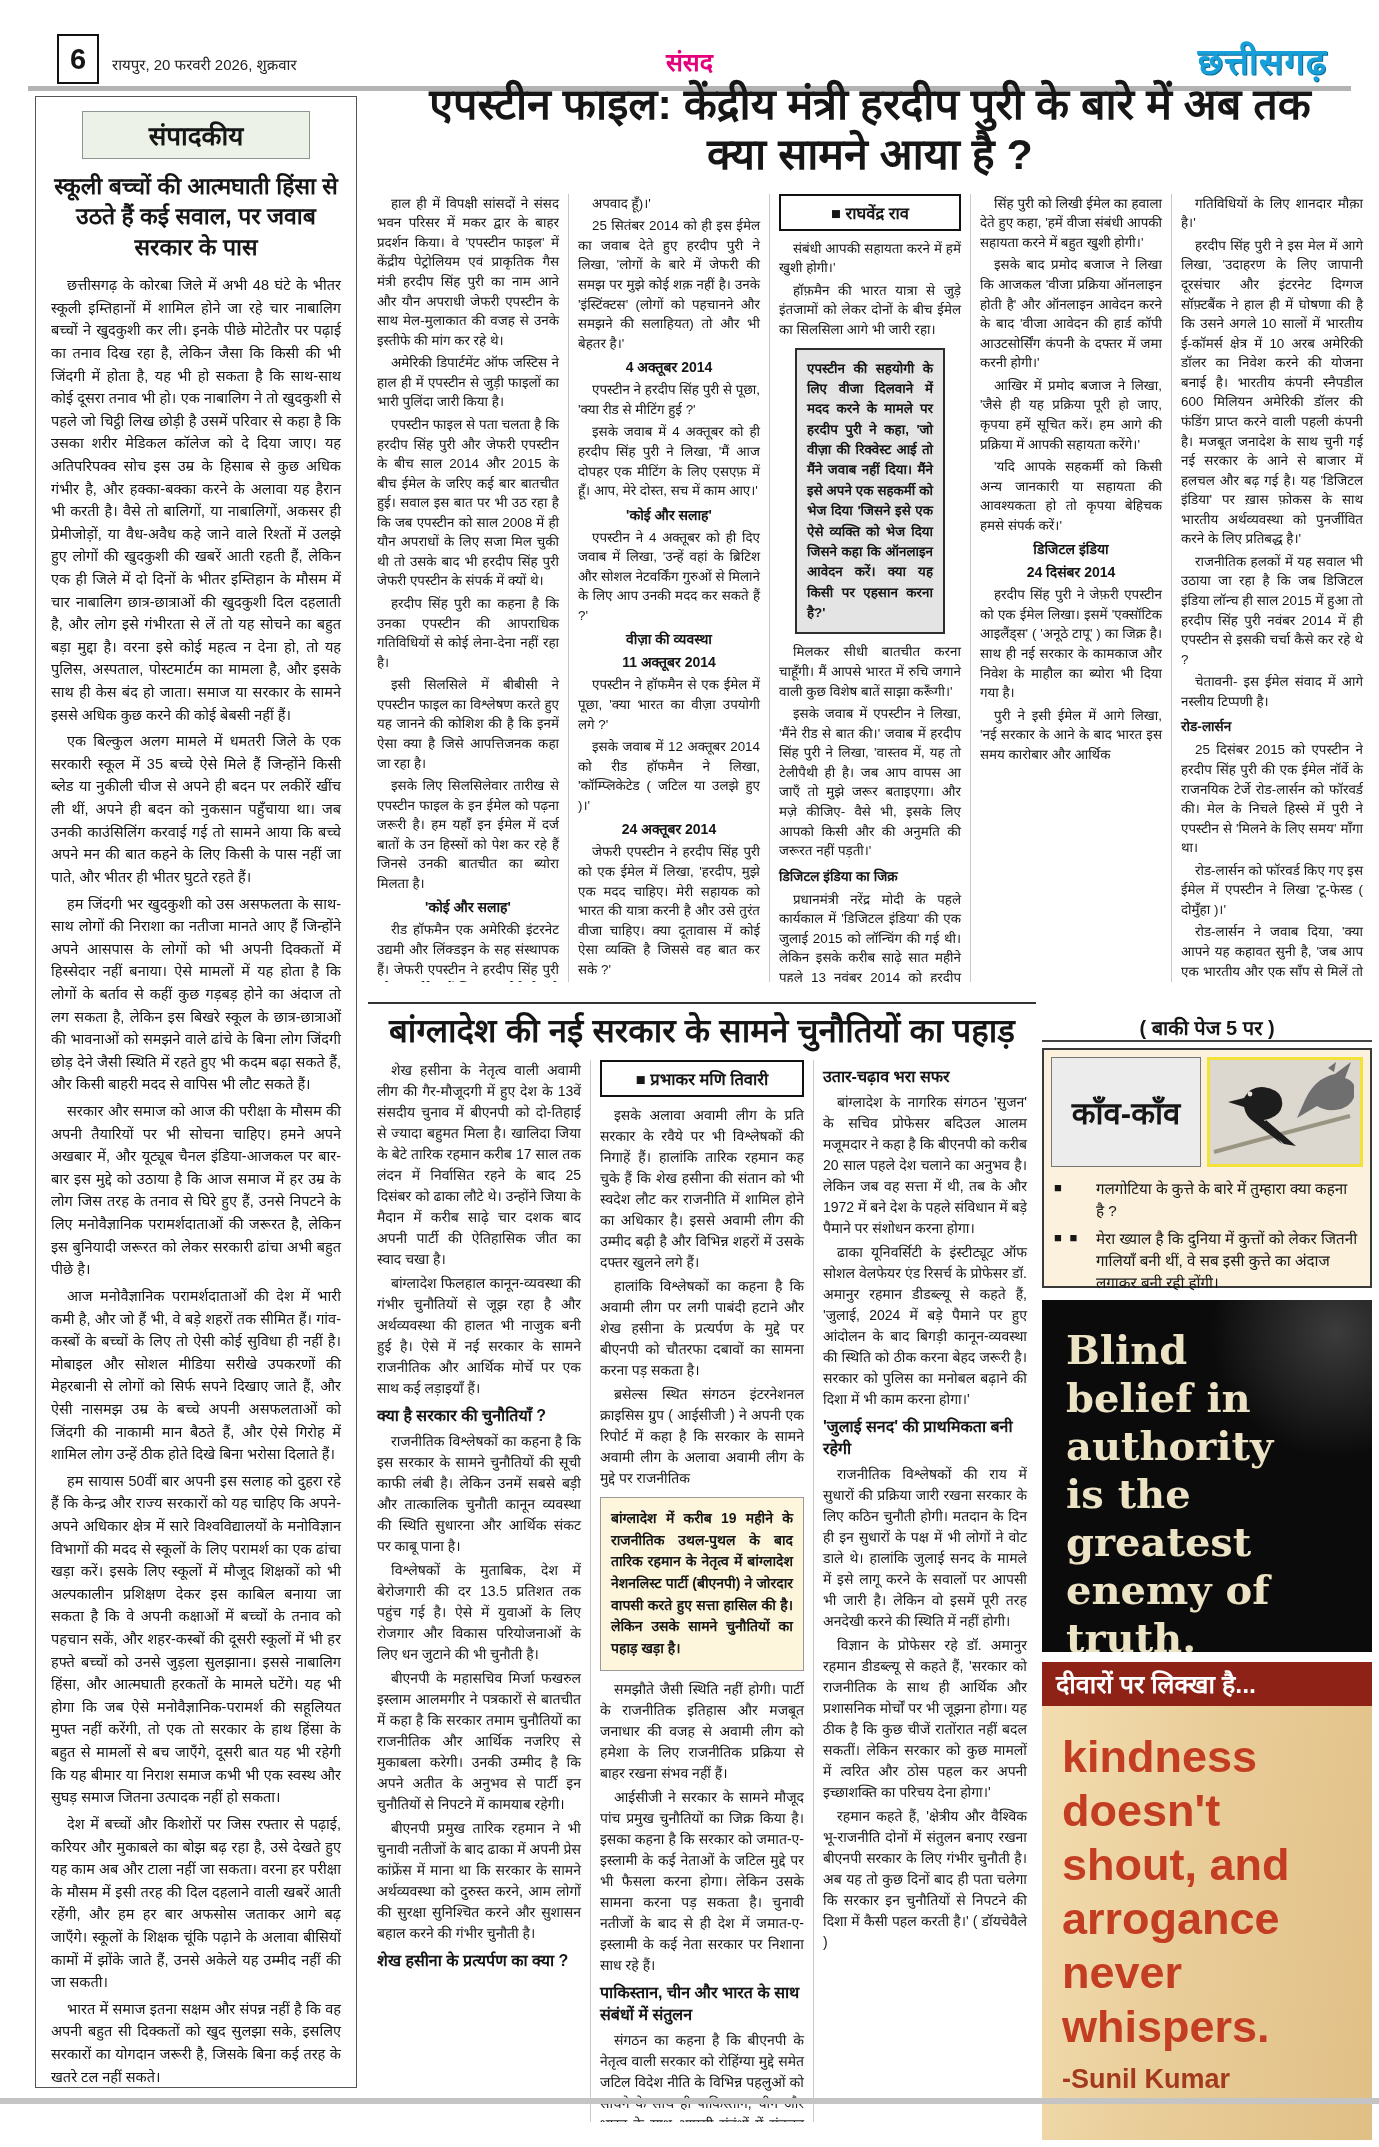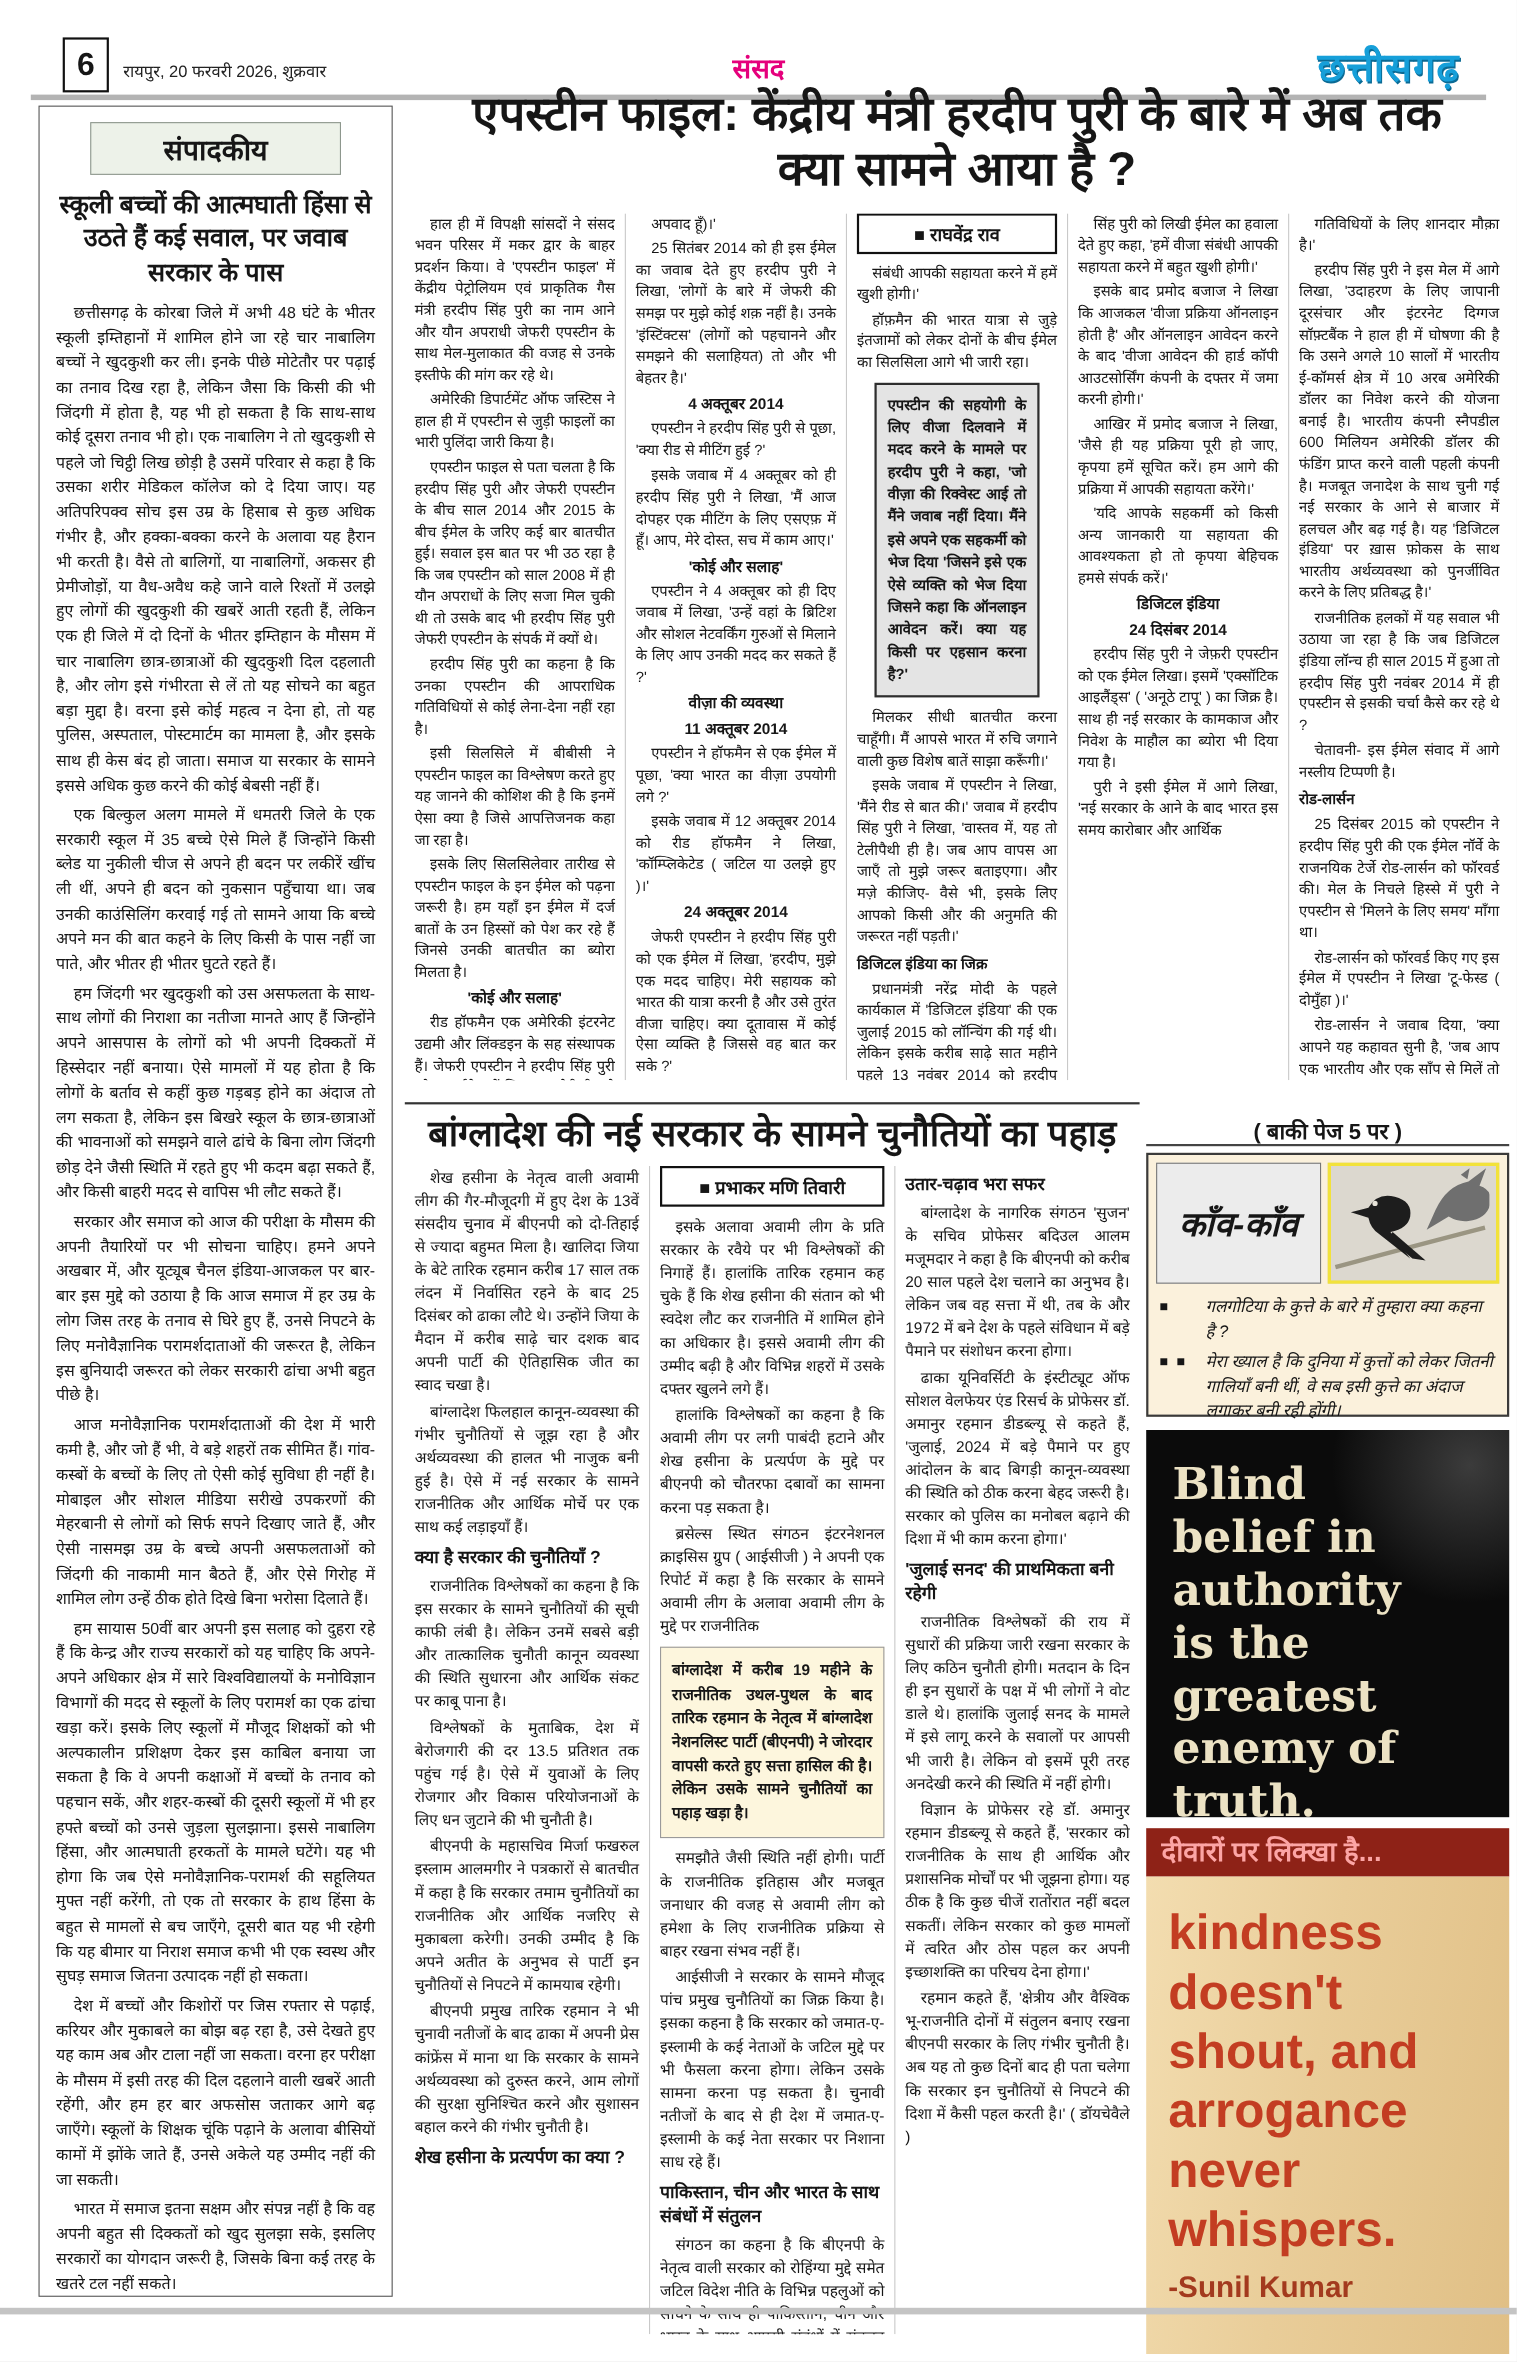--- a/index.html
+++ b/index.html
@@ -44,36 +44,36 @@
   
   .bd{position:absolute;left:368px;top:1002px;width:668px;}
   .bd-rule{height:2px;background:#333;margin-bottom:8px;}
   .bd-headline{font-size:33px;font-weight:bold;text-align:center;line-height:1.15;}
   .bd-cols{height:1062px;margin-top:10px;}
   .bd-cols .blk.p{font-size:14px;line-height:1.5;}
   .bd-cols .blk.h, .bd-cols .blk.hl{font-size:16px;}
   
   .rail-rule{position:absolute;left:1042px;top:1040px;width:330px;height:2px;background:#444;}
   .kav{position:absolute;left:1042px;top:1048px;width:330px;height:240px;border:2px solid #3a3a3a;
-       background:#fbf1dc;box-sizing:border-box;font-style:italic;}
+       background:#fbf1dc;box-sizing:border-box;}
   .kav-top{display:flex;gap:6px;padding:7px;}
   .kav-title{flex:1;background:#ececec;border:1px solid #777;display:flex;align-items:center;justify-content:center;
              font-size:31px;font-weight:800;}
   .kav-img{width:150px;height:104px;border:3px solid #f2e23a;background:#dcd8cf;overflow:hidden;}
   .kav-items{padding:4px 12px 6px 10px;}
   .kav-row{display:flex;margin-bottom:6px;}
   .kav-mark{width:42px;flex:none;font-size:13px;letter-spacing:2px;padding-top:2px;}
   .kav-text{font-size:15.2px;line-height:1.45;}
   .einstein{position:absolute;left:1042px;top:1300px;width:330px;height:352px;background:#0b0b0b;
             color:#ece2c4;box-sizing:border-box;padding:26px 24px;overflow:hidden;}
   .einstein .glow{position:absolute;right:0;top:0;width:180px;height:160px;
                   background:radial-gradient(circle at 80% 20%,rgba(150,150,150,.35),rgba(0,0,0,0) 65%);}
   .ein-text{position:relative;width:215px;font-family:"DejaVu Serif","Liberation Serif",serif;
             font-size:40px;font-weight:bold;line-height:1.2;}
-  .wall-hdr{position:absolute;left:1042px;top:1662px;width:330px;height:44px;background:#8e2217;color:#fca5a5;
+  .wall-hdr{position:absolute;left:1042px;top:1662px;width:330px;height:44px;background:#8e2217;color:#ffffff;
             font-size:25px;font-weight:bold;line-height:44px;padding-left:14px;box-sizing:border-box;}
   .wall{position:absolute;left:1042px;top:1706px;width:330px;height:434px;box-sizing:border-box;
         background:linear-gradient(100deg,#f3ddb0 0%,#e9cd99 45%,#e0bf85 100%);padding:24px 20px;overflow:hidden;}
   .wall-text{font-size:45px;font-weight:800;color:#c33d22;line-height:1.2;}
   .wall-author{margin-top:10px;font-size:27px;font-weight:bold;color:#a33a1e;}
 </style>
 </head>
 <body>
 
 <div class="page">

